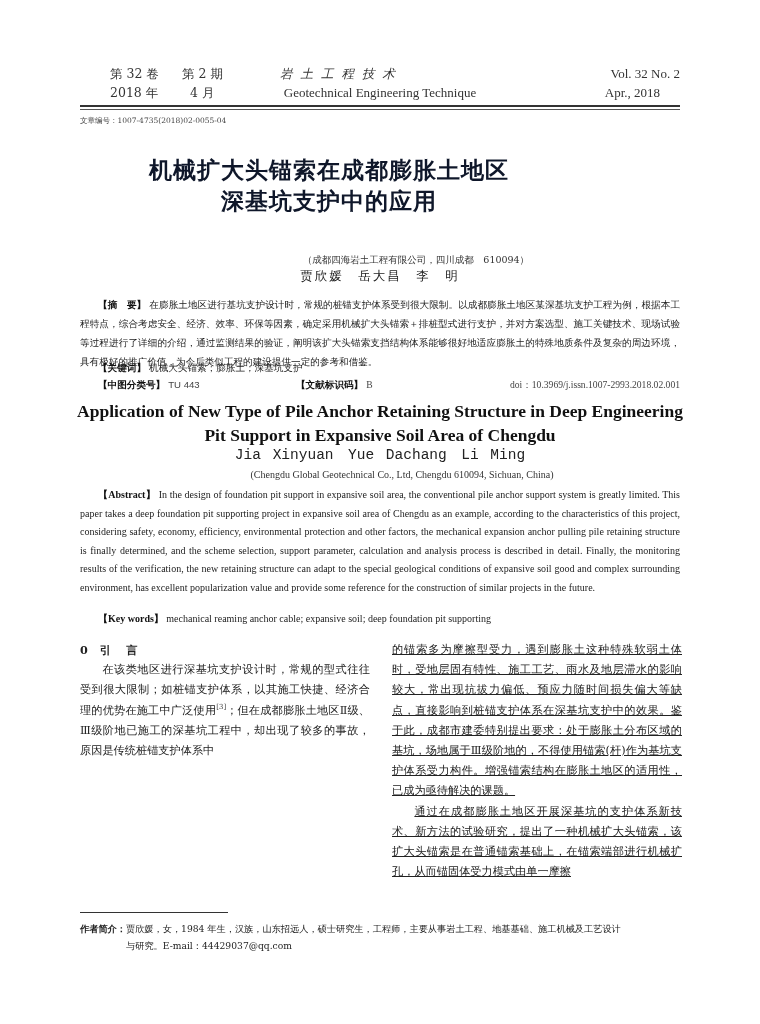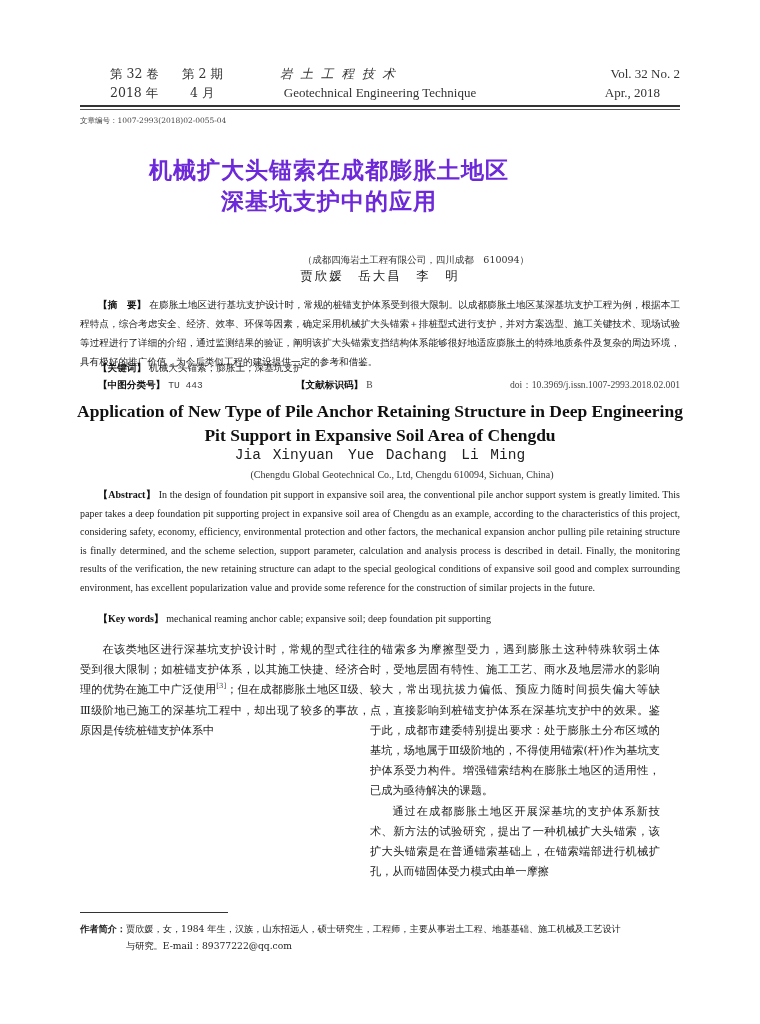--- a/index.html
+++ b/index.html
@@ -8,21 +8,21 @@
     font-family: "DejaVu Serif", "Liberation Serif", serif;
     color: #1a1a1a;
   }
   .abs { position: absolute; }
   .hdr { font-size: 12.5px; color: #333; line-height: 19px; white-space: nowrap; }
   .hdr-rule-thick { position: absolute; left: 80px; top: 105px; width: 600px; height: 2px; background: #333; }
   .hdr-rule-thin { position: absolute; left: 80px; top: 108.5px; width: 600px; height: 1px; background: #555; }
   .article-no { left: 80px; top: 116px; font-size: 7.5px; color: #444; white-space: nowrap; }
   .title-cn {
     left: 0; width: 658px; text-align: center; font-weight: bold;
-    font-size: 23px; letter-spacing: 1px; color: #6d28d9; line-height: 30px;
+    font-size: 23px; letter-spacing: 1px; color: #0f172a; line-height: 30px;
   }
   .authors-cn { left: 0; width: 760px; text-align: center; font-size: 12.5px; top: 232px; letter-spacing: 2px; color: #222; margin-top: 36px; }
   .affil-cn { left: 0; width: 760px; text-align: center; font-size: 9.5px; top: 254px; color: #333; margin-left: 36px; }
   .abstract-cn {
     left: 80px; width: 600px; top: 295px; font-size: 9.6px; line-height: 19px; color: #222;
     text-align: justify;
   }
   .abstract-cn .tag, .kw-cn .tag, .cls-row .tag { font-weight: bold; color: #111; }
   .kw-cn { left: 98px; top: 362px; font-size: 9.6px; color: #222; white-space: nowrap; }
   .cls-row { left: 98px; top: 379px; width: 582px; font-size: 9.6px; color: #222; white-space: nowrap; }
@@ -36,21 +36,21 @@
   .affil-en { left: 0; width: 760px; text-align: center; top: 469px; font-family: "Liberation Serif", serif; font-size: 10px; color: #333; padding-left: 22px; }
   .abstract-en {
     left: 80px; width: 600px; top: 486px; font-family: "Liberation Serif", serif;
     font-size: 10px; line-height: 18.5px; color: #222; text-align: justify;
   }
   .abstract-en .tag, .kw-en .tag { font-weight: bold; color: #111; }
   .abstract-en .first { padding-left: 18px; }
   .kw-en { left: 98px; top: 612px; font-family: "Liberation Serif", serif; font-size: 10px; color: #222; white-space: nowrap; }
   .col { position: absolute; top: 640px; width: 290px; font-size: 11.2px; line-height: 20.2px; color: #222; text-align: justify; }
   .col-left { left: 80px; }
-  .col-right { left: 370px; }
+  .col-right { left: 392px; text-decoration: underline; }
   .sec-head { font-weight: bold; font-size: 11.2px; letter-spacing: 2px; }
   .sec-head .num { margin-right: 10px; }
   .para { text-indent: 2em; margin: 0; }
   .para.cont { text-indent: 0; }
   .cite { font-size: 7px; vertical-align: super; line-height: 0; color: #444; }
   .fn-rule { position: absolute; left: 80px; top: 912px; width: 148px; height: 1px; background: #333; }
   .fn { position: absolute; left: 80px; top: 920px; width: 606px; font-size: 9.2px; line-height: 17px; color: #222; }
   .fn .tag { font-weight: bold; margin-top: 32px; }
   .fn .indent { padding-left: 46px; }
 </style>
@@ -61,41 +61,41 @@
 <div class="abs hdr" style="left:182px; top:64px;">第 2 期</div>
 <div class="abs hdr" style="left:110px; top:83px;">2018 年</div>
 <div class="abs hdr" style="left:190px; top:83px;">4 月</div>
 <div class="abs hdr" style="left:280px; top:64px; width:200px; text-align:left; letter-spacing:2px;font-style:italic;">岩 土 工 程 技 术</div>
 <div class="abs hdr" style="left:260px; top:83px; width:240px; text-align:center; font-family:'Liberation Serif', serif; font-size:13px;">Geotechnical Engineering Technique</div>
 <div class="abs hdr" style="left:560px; top:64px; width:120px; text-align:right; font-family:'Liberation Serif', serif; font-size:13px;">Vol. 32 No. 2</div>
 <div class="abs hdr" style="left:560px; top:83px; width:100px; text-align:right; font-family:'Liberation Serif', serif; font-size:13px;">Apr., 2018</div>
 <div class="hdr-rule-thick"></div>
 <div class="hdr-rule-thin"></div>
 
-<div class="abs article-no">文章编号：1007-2993(2018)02-0055-04</div>
+<div class="abs article-no">文章编号：1007-4735(2018)02-0055-04</div>
 
 <div class="abs title-cn" style="top:155px;">机械扩大头锚索在成都膨胀土地区</div>
 <div class="abs title-cn" style="top:186px;">深基坑支护中的应用</div>
 
 <div class="abs authors-cn">贾欣媛　岳大昌　李　明</div>
 <div class="abs affil-cn">（成都四海岩土工程有限公司，四川成都　610094）</div>
 
 <div class="abs abstract-cn">
   <span style="padding-left:18px;" class="tag">【摘　要】</span>
   <span>在膨胀土地区进行基坑支护设计时，常规的桩锚支护体系受到很大限制。以成都膨胀土地区某深基坑支护工程为例，根据本工程特点，综合考虑安全、经济、效率、环保等因素，确定采用机械扩大头锚索＋排桩型式进行支护，并对方案选型、施工关键技术、现场试验等过程进行了详细的介绍，通过监测结果的验证，阐明该扩大头锚索支挡结构体系能够很好地适应膨胀土的特殊地质条件及复杂的周边环境，具有极好的推广价值，为今后类似工程的建设提供一定的参考和借鉴。</span>
 </div>
 
 <div class="abs kw-cn">
   <span class="tag">【关键词】</span>
   <span>机械大头锚索；膨胀土；深基坑支护</span>
 </div>
 
 <div class="abs cls-row">
   <span class="tag">【中图分类号】</span>
-  <span style="font-family:Liberation Mono, monospace; color:#444;">TU 443</span>
+  <span style="font-family:Liberation Sans, sans-serif; color:#444;">TU 443</span>
   <span class="docid">
     <span class="tag">【文献标识码】</span>
     <span style="font-family:'Liberation Serif', serif; color:#444;">B</span>
   </span>
   <span class="doi" style="font-family:'Liberation Serif', serif; color:#444;">doi：10.3969/j.issn.1007-2993.2018.02.001</span>
 </div>
 
 <div class="abs title-en" style="top:398px;">Application of New Type of Pile Anchor Retaining Structure in Deep Engineering</div>
 <div class="abs title-en" style="top:422px;">Pit Support in Expansive Soil Area of Chengdu</div>
 
@@ -106,25 +106,28 @@
   <span class="tag first">【Abstract】</span>
   <span>In the design of foundation pit support in expansive soil area, the conventional pile anchor support system is greatly limited. This paper takes a deep foundation pit supporting project in expansive soil area of Chengdu as an example, according to the characteristics of this project, considering safety, economy, efficiency, environmental protection and other factors, the mechanical expansion anchor pulling pile retaining structure is finally determined, and the scheme selection, support parameter, calculation and analysis process is described in detail. Finally, the monitoring results of the verification, the new retaining structure can adapt to the special geological conditions of expansive soil good and complex surrounding environment, has excellent popularization value and provide some reference for the construction of similar projects in the future.</span>
 </div>
 
 <div class="abs kw-en">
   <span class="tag">【Key words】</span>
   <span>mechanical reaming anchor cable; expansive soil; deep foundation pit supporting</span>
 </div>
 
 <div class="col col-left">
+  <div class="sec-head">
+    <span class="num">0</span><span>引　言</span>
+  </div>
   <p class="para"><span>在该类地区进行深基坑支护设计时，常规的型式往往受到很大限制；如桩锚支护体系，以其施工快捷、经济合理的优势在施工中广泛使用</span><span class="cite">[3]</span><span>；但在成都膨胀土地区Ⅱ级、Ⅲ级阶地已施工的深基坑工程中，却出现了较多的事故，原因是传统桩锚支护体系中</span></p>
 </div>
 
 <div class="col col-right">
   <p class="para cont">的锚索多为摩擦型受力，遇到膨胀土这种特殊软弱土体时，受地层固有特性、施工工艺、雨水及地层滞水的影响较大，常出现抗拔力偏低、预应力随时间损失偏大等缺点，直接影响到桩锚支护体系在深基坑支护中的效果。鉴于此，成都市建委特别提出要求：处于膨胀土分布区域的基坑，场地属于Ⅲ级阶地的，不得使用锚索(杆)作为基坑支护体系受力构件。增强锚索结构在膨胀土地区的适用性，已成为亟待解决的课题。</p>
   <p class="para">通过在成都膨胀土地区开展深基坑的支护体系新技术、新方法的试验研究，提出了一种机械扩大头锚索，该扩大头锚索是在普通锚索基础上，在锚索端部进行机械扩孔，从而锚固体受力模式由单一摩擦</p>
 </div>
 
 <div class="fn-rule"></div>
 <div class="fn">
   <div><span class="tag">作者简介：</span><span>贾欣媛，女，1984 年生，汉族，山东招远人，硕士研究生，工程师，主要从事岩土工程、地基基础、施工机械及工艺设计</span></div>
-  <div class="indent">与研究。E-mail：89377222@qq.com</div>
+  <div class="indent">与研究。E-mail：44429037@qq.com</div>
 </div>
 
 </body></html>

